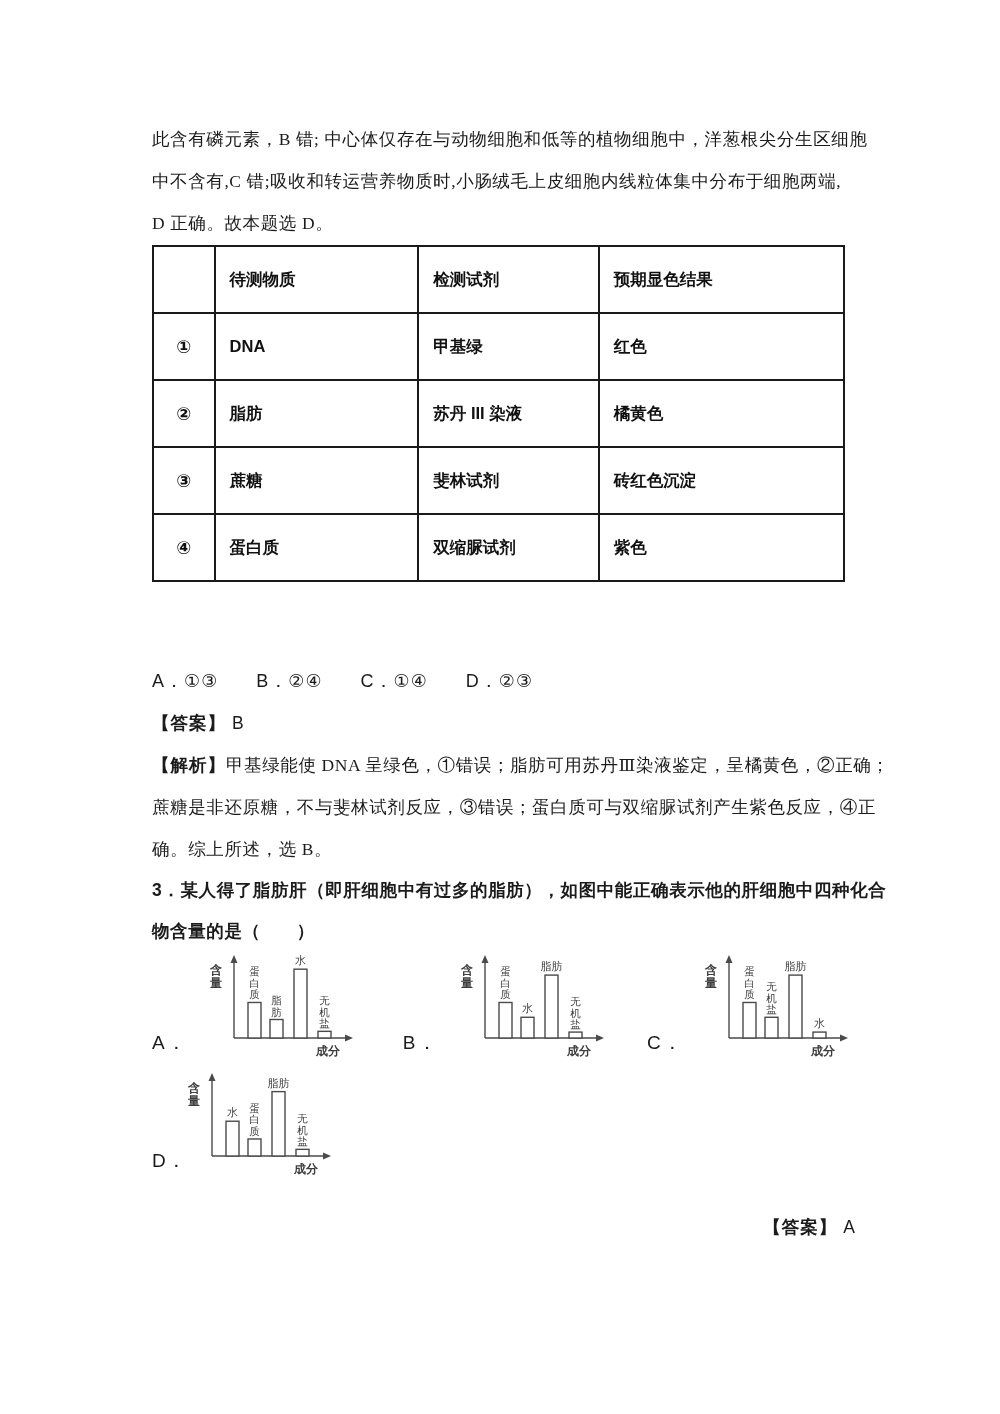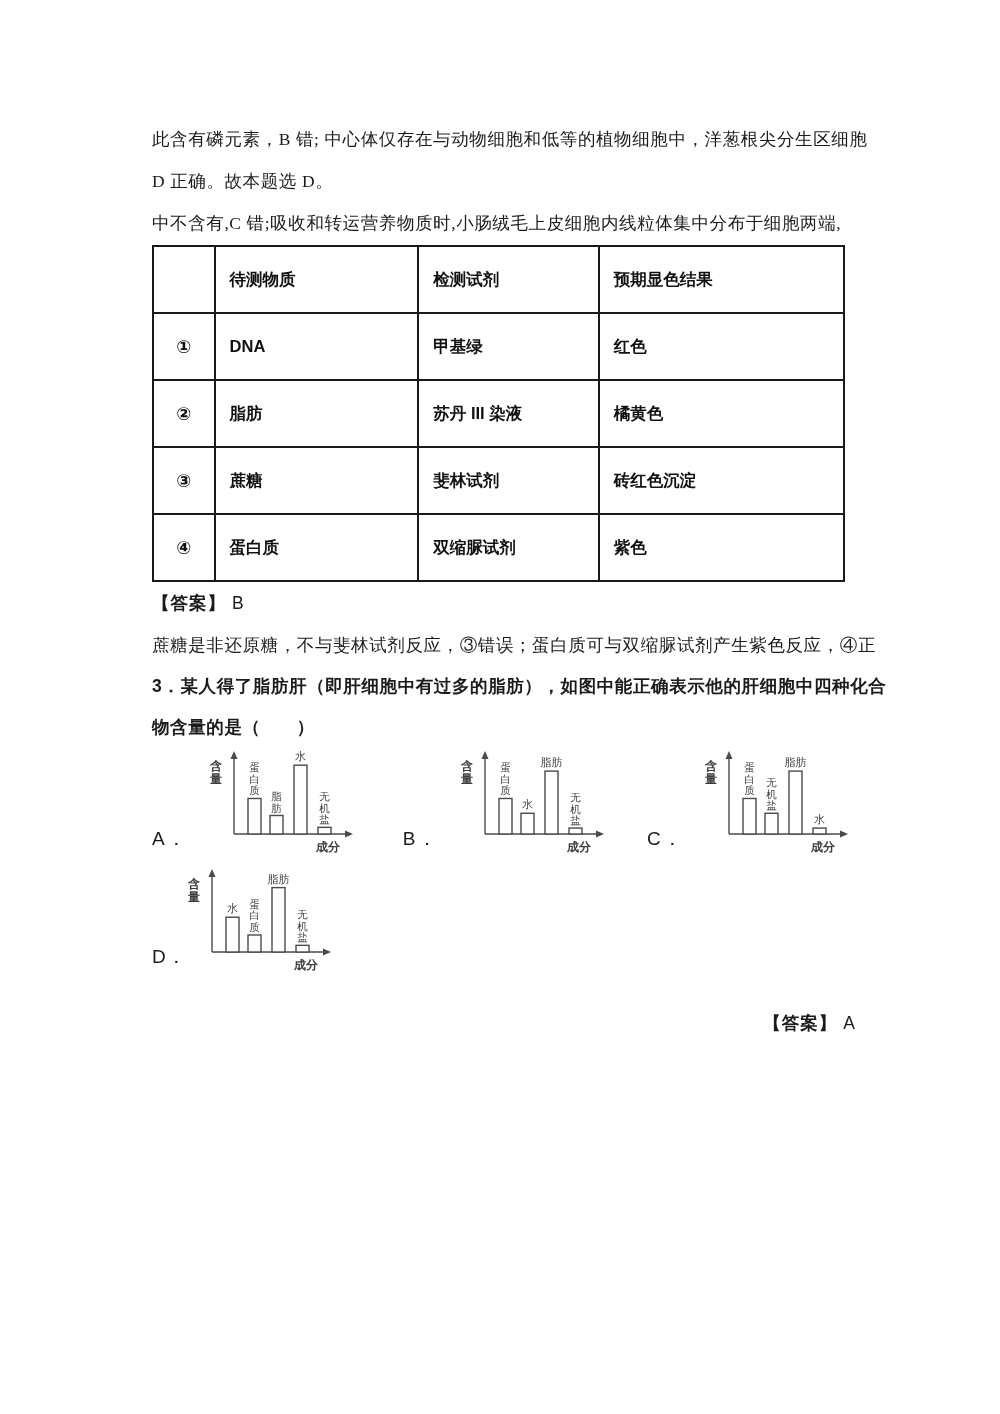--- a/index.html
+++ b/index.html
@@ -79,22 +79,22 @@
   .chart { line-height:0; }
   .chart text { font-family:"Liberation Sans","DejaVu Sans",sans-serif; }
   .final-answer { margin-top:18px;text-align:right; }
 </style>
 </head>
 <body>
 
 <div class="page">
 
   <div class="serif-line">此含有磷元素，B 错; 中心体仅存在与动物细胞和低等的植物细胞中，洋葱根尖分生区细胞</div>
+  <div class="serif-line">中不含有,C 错;吸收和转运营养物质时,小肠绒毛上皮细胞内线粒体集中分布于细胞两端,</div>
   <div class="serif-line">D 正确。故本题选 D。</div>
-  <div class="serif-line">中不含有,C 错;吸收和转运营养物质时,小肠绒毛上皮细胞内线粒体集中分布于细胞两端,</div>
 
 
   <table class="q6-table">
     <tbody>
       <tr>
         <td class="num" style="width:58px"></td>
         <td style="width:192px">待测物质</td>
         <td style="width:170px">检测试剂</td>
         <td style="width:231px">预期显色结果</td>
       </tr>
@@ -118,26 +118,31 @@
       </tr>
       <tr>
         <td class="num">④</td>
         <td>蛋白质</td>
         <td>双缩脲试剂</td>
         <td>紫色</td>
       </tr>
     </tbody>
   </table>
 
+  <div class="options-line">A．①③　　B．②④　　C．①④　　D．②③</div>
 
   <div class="answer-line">
     <span class="tag">【答案】</span><span class="answer-letter">B</span>
   </div>
 
+  <div class="serif-line analysis-line">
+    <span class="tag">【解析】</span><span>甲基绿能使 DNA 呈绿色，①错误；脂肪可用苏丹Ⅲ染液鉴定，呈橘黄色，②正确；</span>
+  </div>
   <div class="serif-line">蔗糖是非还原糖，不与斐林试剂反应，③错误；蛋白质可与双缩脲试剂产生紫色反应，④正</div>
+  <div class="serif-line">确。综上所述，选 B。</div>
 
   <div class="q-stem">3．某人得了脂肪肝（即肝细胞中有过多的脂肪），如图中能正确表示他的肝细胞中四种化合</div>
   <div class="q-stem">物含量的是（　　）</div>
 
   <div class="figs-row">
     <div class="fig fig-a">
       <span class="fig-label">A．</span>
       <div class="chart"><svg width="160" height="118">
             <line x1="34" y1="10" x2="34" y2="86" stroke="#4a4a4a" stroke-width="1.4"></line>
             <polygon points="34,3 30.5,11 37.5,11" fill="#4a4a4a"></polygon>

